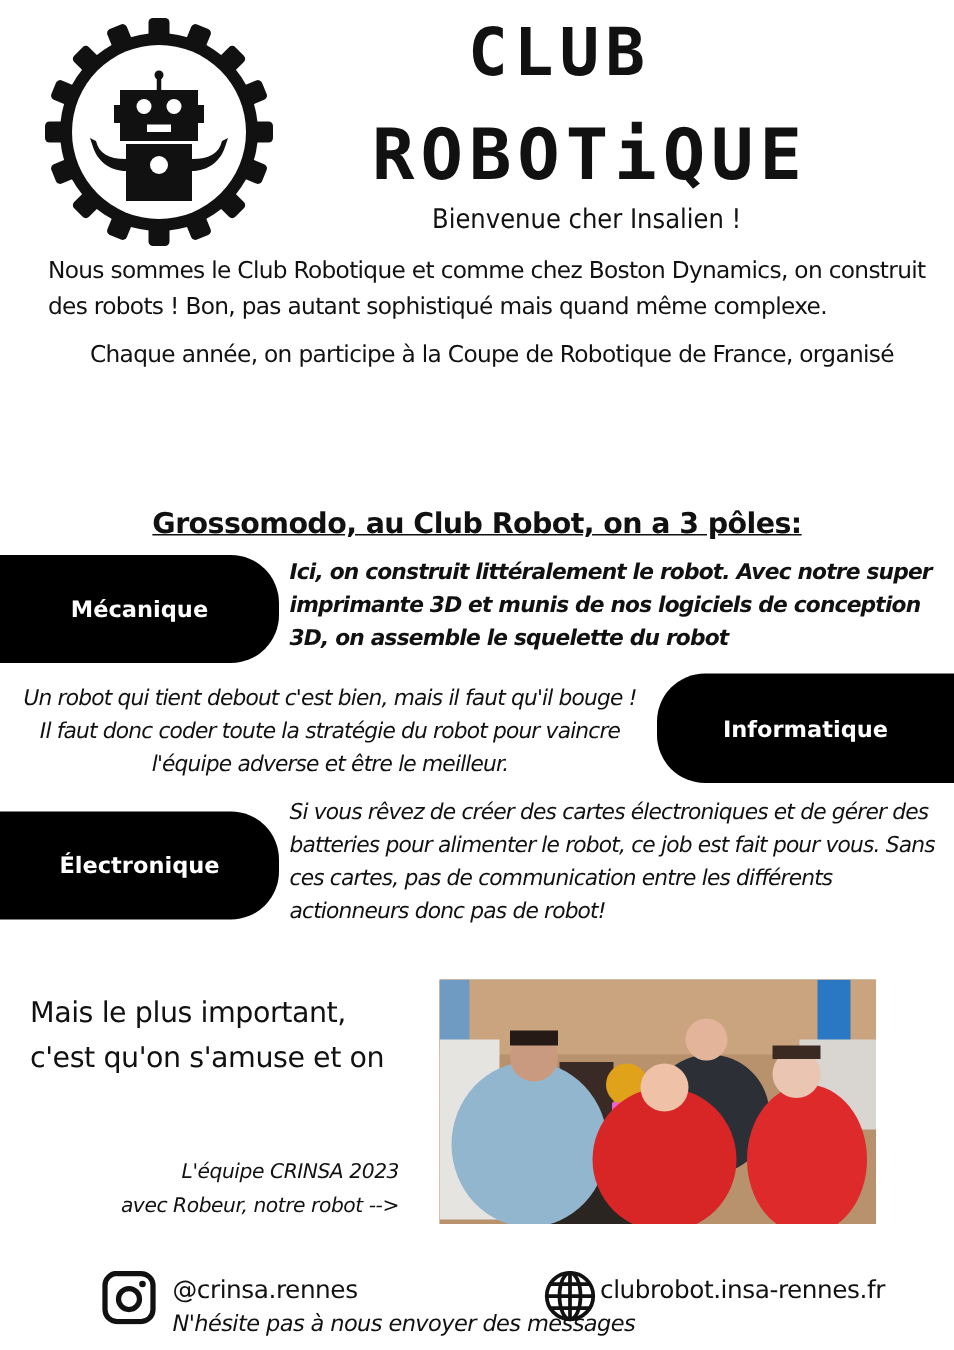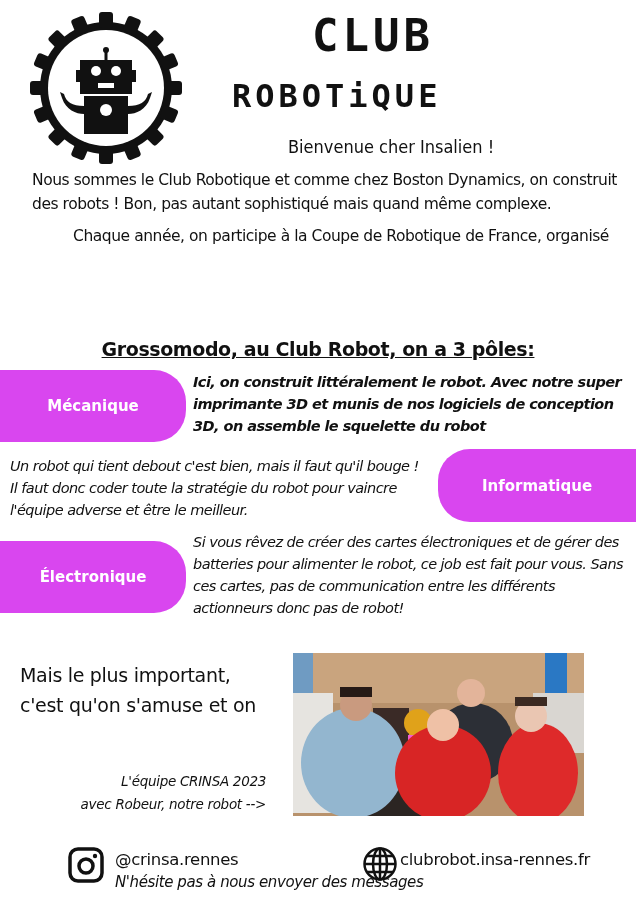--- a/index.html
+++ b/index.html
@@ -2,28 +2,28 @@
 <html><head>
 <meta charset="utf-8">
 <style>
   * { box-sizing: border-box; margin: 0; padding: 0; }
   html, body { width: 636px; height: 900px; background: #ffffff; overflow: hidden; }
   body { position: relative; font-family: "Liberation Sans", sans-serif; color: #111; }
   .abs { position: absolute; }
   .logo { left: 30px; top: 12px; width: 152px; height: 152px; }
   .title { font-family: "DejaVu Sans Mono", monospace; font-weight: bold; color: #111; letter-spacing: 4px; line-height: 1; }
   .title1 { left: 312px; top: 14px; font-size: 44px; }
-  .title2 { left: 232px; top: 80px; font-size: 32px; }
+  .title2 { left: 248px; top: 80px; font-size: 47px; }
   .welcome { left: 288px; top: 136px; font-size: 18px; font-family: "DejaVu Sans Condensed", "DejaVu Sans", sans-serif; }
   .p { font-size: 15.5px; line-height: 24px; font-family: "DejaVu Sans", sans-serif; letter-spacing: -0.45px; }
   .p1 { left: 32px; top: 168px; width: 590px; }
   .p2 { left: 32px; top: 224px; width: 590px; }
-  .p2 .indent { padding-left: 28px; text-align: center; }
+  .p2 .indent { padding-left: 28px; }
   .heading { left: 0; width: 636px; top: 338px; text-align: center; font-size: 19px; font-weight: bold; text-decoration: underline; font-family: "DejaVu Sans", sans-serif; letter-spacing: -0.4px; }
-  .pill { background: #d946ef; color: #fff; font-weight: bold; font-size: 15px; display: flex; align-items: center; justify-content: center; font-family: "DejaVu Sans", sans-serif; }
+  .pill { background: #000000; color: #fff; font-weight: bold; font-size: 15px; display: flex; align-items: center; justify-content: center; font-family: "DejaVu Sans", sans-serif; }
   .pill-left { border-radius: 0 32px 32px 0; }
   .pill-right { border-radius: 32px 0 0 32px; }
   .pole-text { font-style: italic; font-size: 14.5px; line-height: 22px; font-family: "DejaVu Sans", sans-serif; letter-spacing: -0.55px; }
   .fun { left: 20px; top: 660px; width: 270px; font-size: 19px; line-height 30px; font-family: "DejaVu Sans", sans-serif; line-height: 30px; letter-spacing: -0.3px; }
   .caption { right: 370px; top: 770px; text-align: right; font-style: italic; font-size: 13.5px; line-height: 23px; font-family: "DejaVu Sans", sans-serif; letter-spacing: -0.3px; white-space: nowrap; }
   .photo { left: 293px; top: 653px; width: 291px; height: 163px; overflow: hidden; background: #b08d6a; }
   .footer-text { font-family: "DejaVu Sans", sans-serif; }
 </style>
 </head>
 <body>
@@ -83,21 +83,21 @@
   <div class="indent">Chaque année, on participe à la Coupe de Robotique de France, organisé</div>
 </div>
 
 <div class="abs heading">Grossomodo, au Club Robot, on a 3 pôles:</div>
 
 <div class="abs pill pill-left" style="left:0; top:370px; width:186px; height:72px;">
   <span>Mécanique</span>
 </div>
 <div class="abs pole-text" style="left:193px; top:371px; width:430px;font-weight:bold;">Ici, on construit littéralement le robot. Avec notre super imprimante 3D et munis de nos logiciels de conception 3D, on assemble le squelette du robot</div>
 
-<div class="abs pole-text" style="left:10px; top:455px; width:420px; text-align:left;">
+<div class="abs pole-text" style="left:10px; top:455px; width:420px; text-align:center;">
   <div>Un robot qui tient debout c'est bien, mais il faut qu'il bouge !</div>
   <div>Il faut donc coder toute la stratégie du robot pour vaincre</div>
   <div>l'équipe adverse et être le meilleur.</div>
 </div>
 <div class="abs pill pill-right" style="left:438px; top:449px; width:198px; height:73px;">
   <span>Informatique</span>
 </div>
 
 <div class="abs pill pill-left" style="left:0; top:541px; width:186px; height:72px;">
   <span>Électronique</span>

